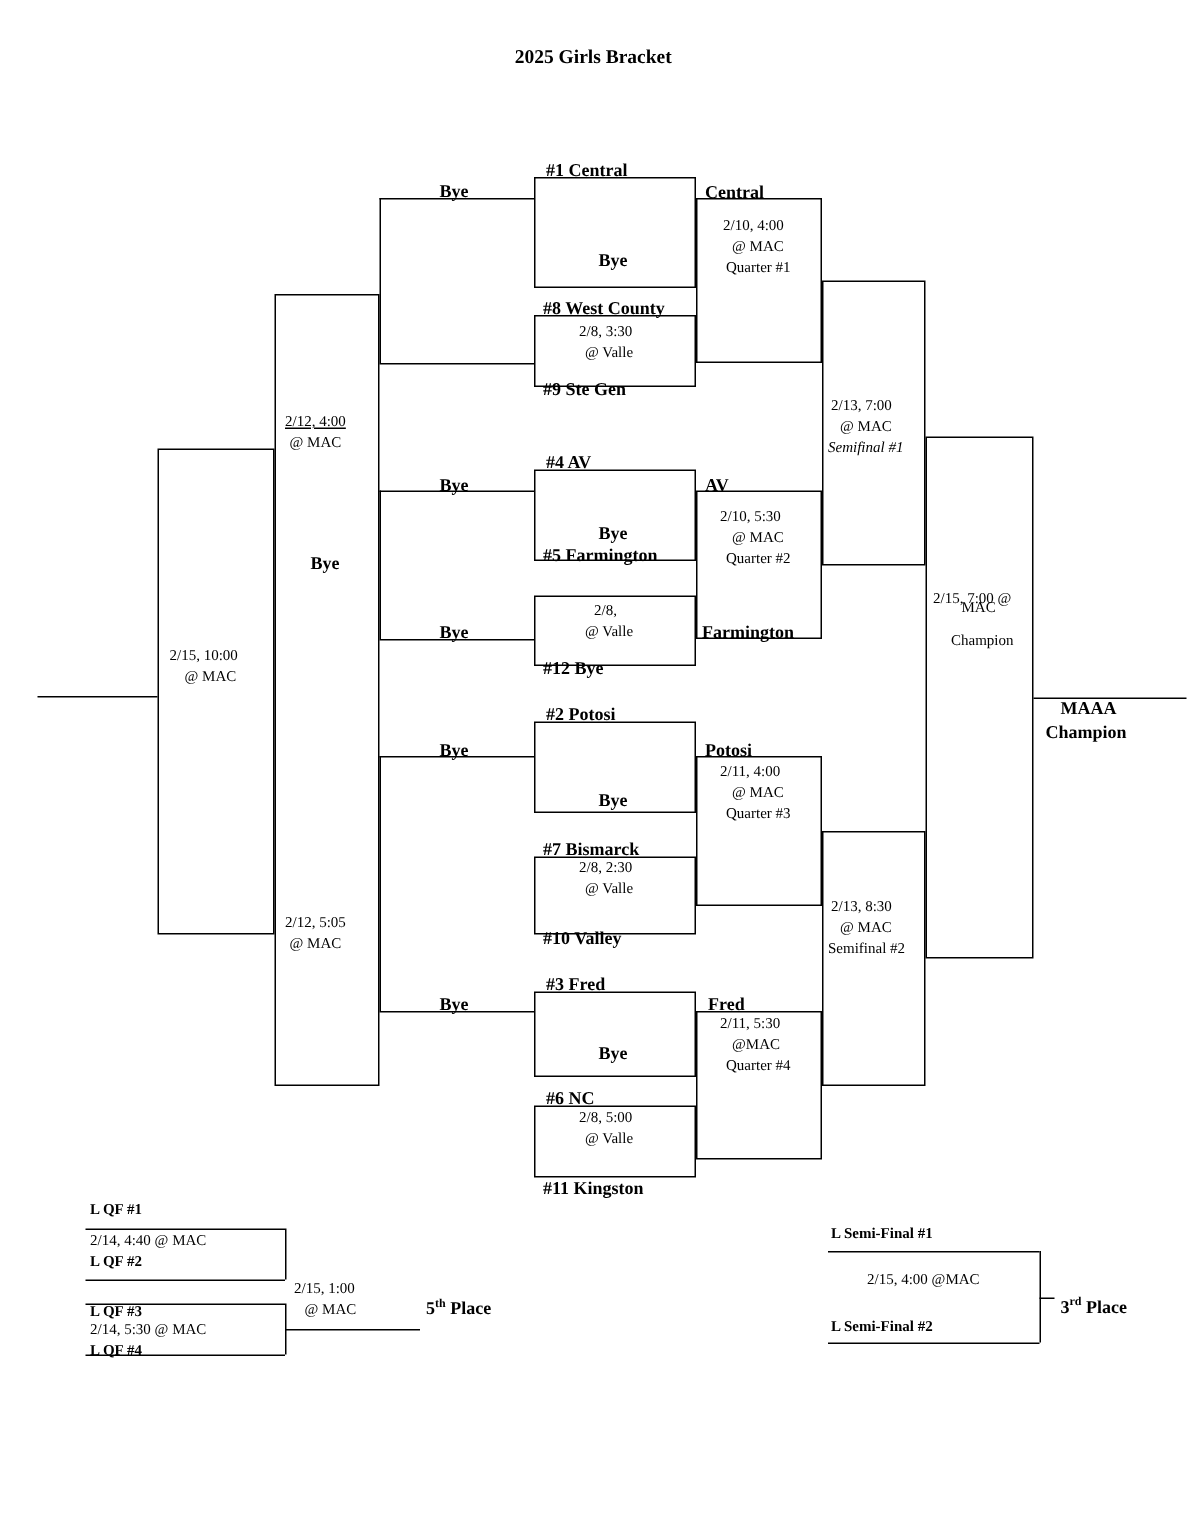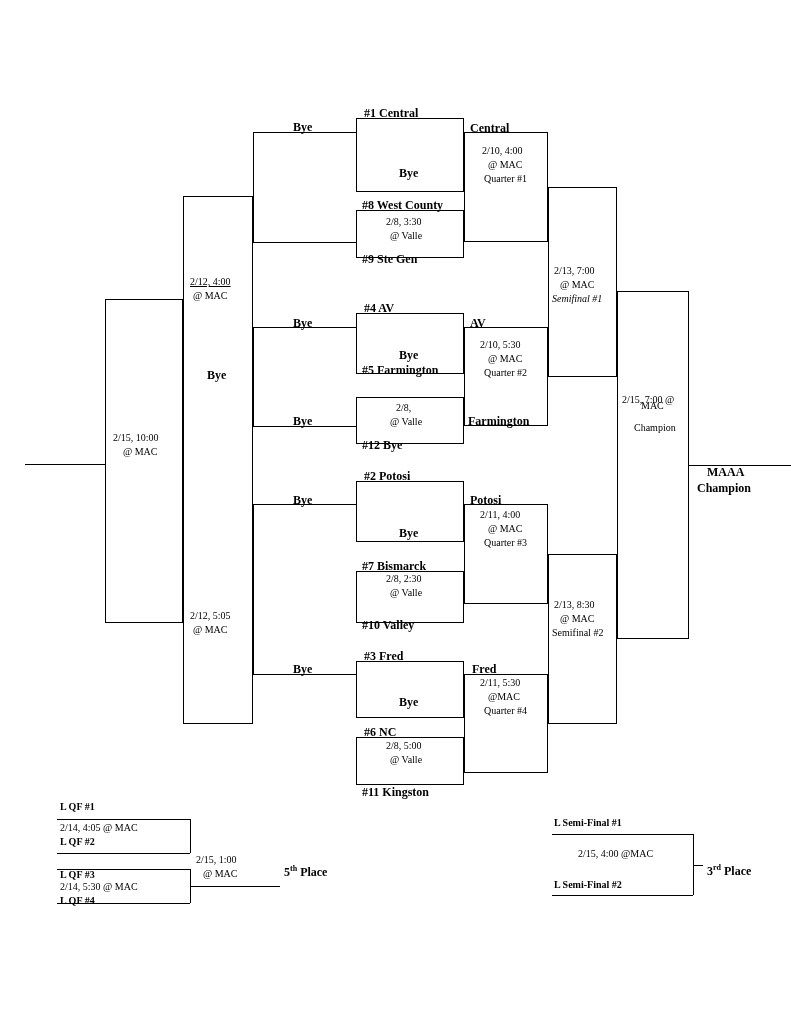--- a/index.html
+++ b/index.html
@@ -22,20 +22,21 @@
   .h{height:1px;}
   .v{width:1px;}
   .box{position:absolute;border:1px solid #000;box-sizing:border-box;}
   .sup{font-size:8px;vertical-align:super;}
 </style>
 </head>
 <body>
 
 <div id="bracket">
 
+  <div class="t title" style="left:0;top:30px;width:791px;text-align:center;">2025 Girls Bracket</div>
 
   <div class="box" style="left:356px;top:118px;width:108px;height:74px;"></div>
   <div class="t sz11 b" style="left:364px;top:106px;">#1  Central</div>
   <div class="t sz11 b" style="left:399px;top:166px;">Bye</div>
   <div class="t sz11 b" style="left:293px;top:120px;">Bye</div>
 
   <div class="box" style="left:356px;top:210px;width:108px;height:48px;"></div>
   <div class="t sz11 b" style="left:362px;top:198px;">#8 West County</div>
   <div class="t sz11 b" style="left:362px;top:252px;">#9 Ste Gen</div>
   <div class="t sz10" style="left:386px;top:216px;">2/8, 3:30</div>
@@ -148,21 +149,21 @@
   <div class="line h" style="left:57px;top:853px;width:133px;"></div>
   <div class="line v" style="left:190px;top:819px;height:34px;"></div>
 
   <div class="line h" style="left:57px;top:869px;width:133px;"></div>
   <div class="line h" style="left:57px;top:903px;width:133px;"></div>
   <div class="line v" style="left:190px;top:869px;height:34px;"></div>
 
   <div class="line h" style="left:190px;top:886px;width:90px;"></div>
 
   <div class="t sz10 b" style="left:60px;top:801px;">L QF #1</div>
-  <div class="t sz10" style="left:60px;top:822px;">2/14, 4:05 @ MAC</div>
+  <div class="t sz10" style="left:60px;top:822px;">2/14, 4:40 @ MAC</div>
   <div class="t sz10 b" style="left:60px;top:836px;">L QF #2</div>
   <div class="t sz10 b" style="left:60px;top:869px;">L QF #3</div>
   <div class="t sz10" style="left:60px;top:881px;">2/14, 5:30 @ MAC</div>
   <div class="t sz10 b" style="left:60px;top:895px;">L QF #4</div>
 
   <div class="t sz10" style="left:196px;top:854px;">2/15, 1:00</div>
   <div class="t sz10" style="left:203px;top:868px;">@ MAC</div>
 
   <div class="t sz12 b" style="left:284px;top:864px;"><span>5</span><span class="sup">th</span><span> Place</span></div>
 

